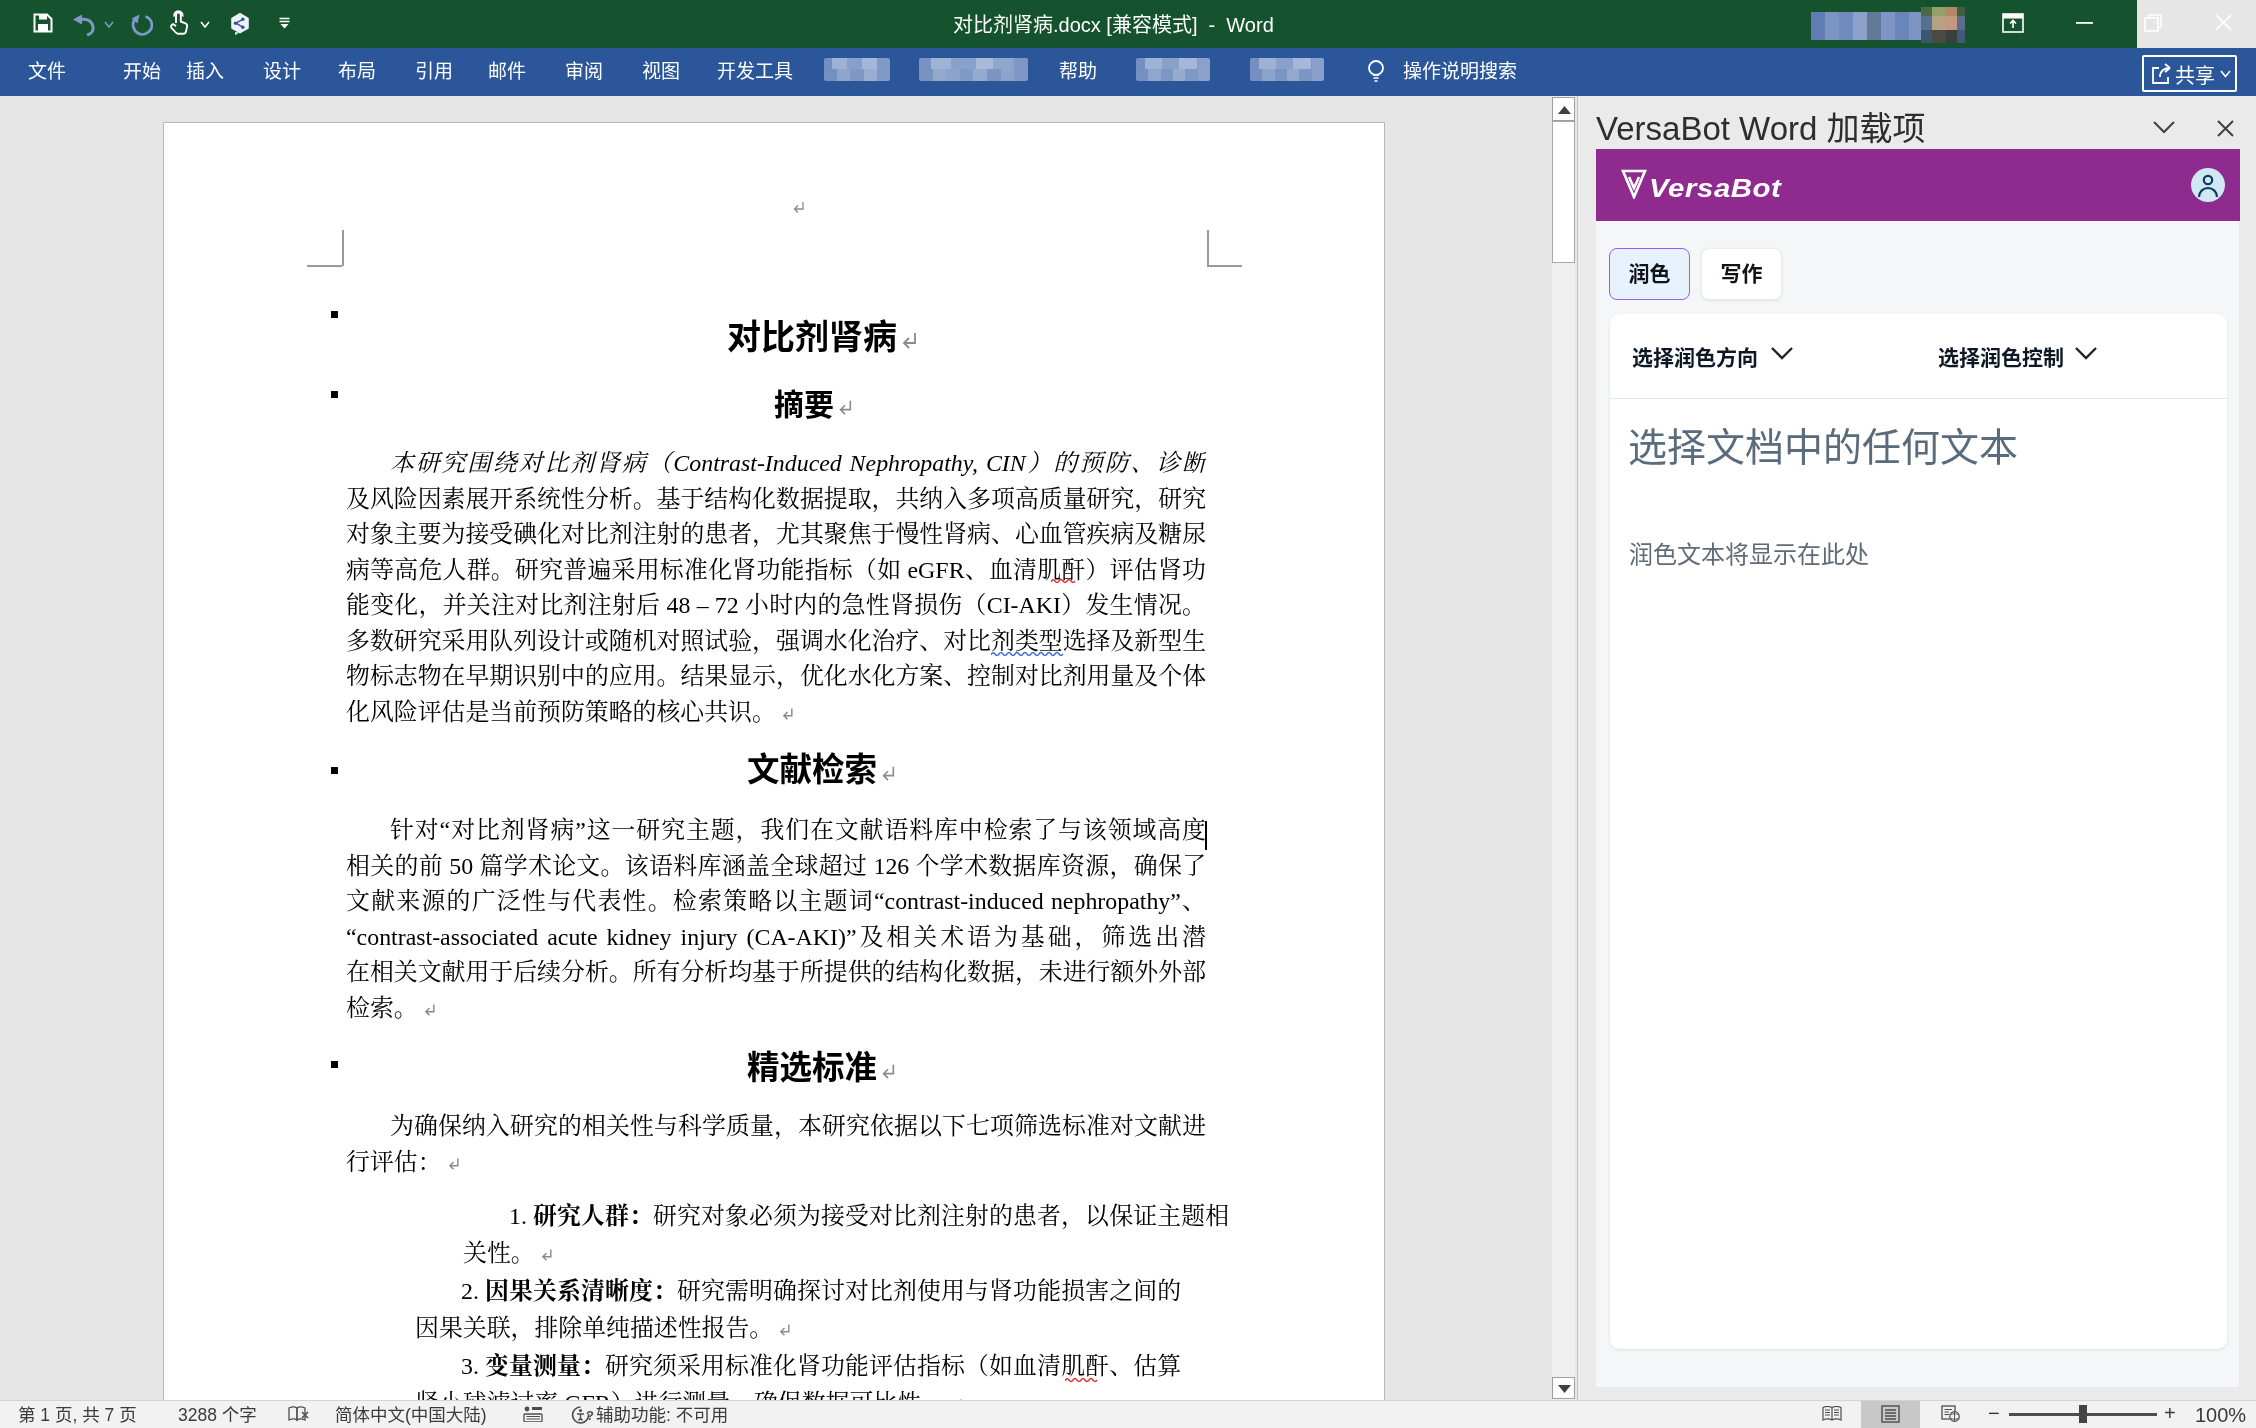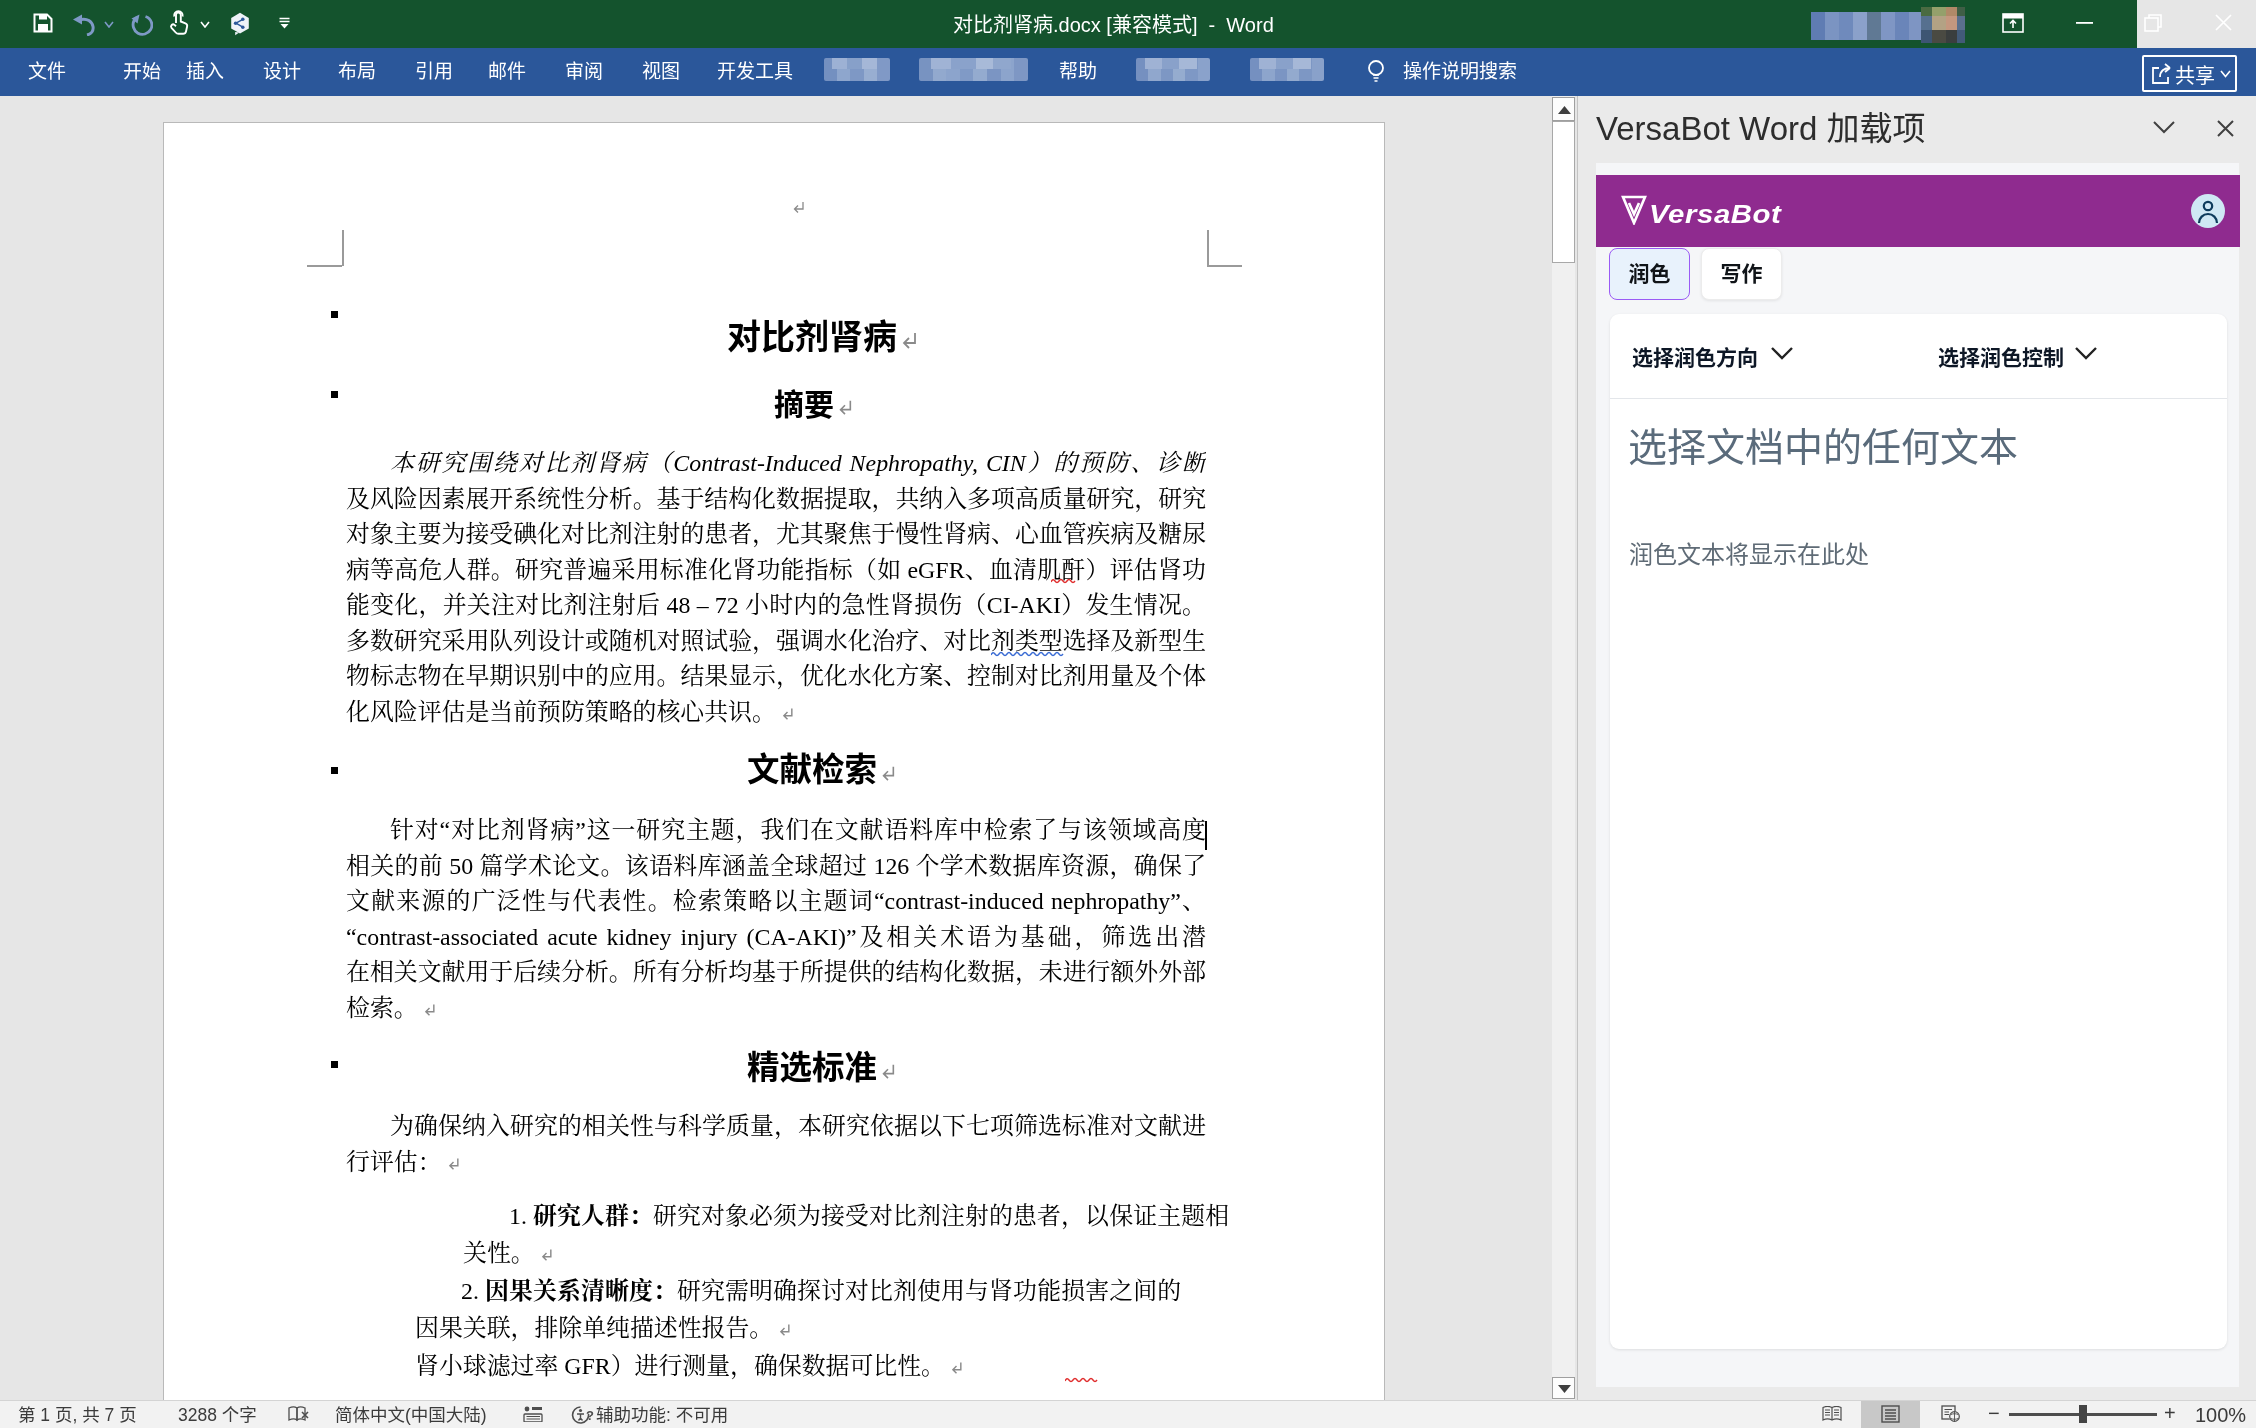--- a/index.html
+++ b/index.html
@@ -213,20 +213,21 @@
             <path d="M16 2 V12 H6 M10 7 L5 12 L10 17" stroke="#8a8a8a" stroke-width="2" fill="none"></path>
           </svg></div>
     </div>
     <div class="listpara" id="li2" style="left:415px;top:1177px;width:766px;">
       <div class="listline" style="text-indent:46px;">2. <b>因果关系清晰度：</b>研究需明确探讨对比剂使用与肾功能损害之间的</div>
       <div class="listline lastline">因果关联，排除单纯描述性报告。<svg style="margin-left:4px" width="15" height="13" viewBox="0 0 20 18">
             <path d="M16 2 V12 H6 M10 7 L5 12 L10 17" stroke="#8a8a8a" stroke-width="2" fill="none"></path>
           </svg></div>
     </div>
     <div class="listpara" id="li3" style="left:415px;top:1252px;width:766px;">
+      <div class="listline" style="text-indent:46px;">3. <b>变量测量：</b>研究须采用标准化肾功能评估指标（如血清肌酐、估算</div>
       <div class="listline lastline">肾小球滤过率 GFR）进行测量，确保数据可比性。<svg style="margin-left:4px" width="15" height="13" viewBox="0 0 20 18">
             <path d="M16 2 V12 H6 M10 7 L5 12 L10 17" stroke="#8a8a8a" stroke-width="2" fill="none"></path>
           </svg></div>
     </div>
 
     <svg class="abs" style="left:1051px;top:482px;" width="26" height="6" viewBox="0 0 26 6">
         <path d="M0 4 Q2 0 4 3 T8 3 T12 3 T16 3 T20 3 T24 3" stroke="#e03030" stroke-width="1.4" fill="none"></path>
       </svg>
     <svg class="abs" style="left:991px;top:555px;" width="74" height="6" viewBox="0 0 74 6">
         <path d="M0 4 Q2 0 4 3 T8 3 T12 3 T16 3 T20 3 T24 3 T28 3 T32 3 T36 3 T40 3 T44 3 T48 3 T52 3 T56 3 T60 3 T64 3 T68 3 T72 3" stroke="#3b6cd4" stroke-width="1.4" fill="none"></path>
@@ -253,21 +254,21 @@
     <div class="abs" style="left:18px;top:6px;font-size:33px;color:#2d2d2d;white-space:nowrap;">VersaBot Word 加载项</div>
     <svg class="abs" style="left:575px;top:25px;" width="22" height="13" viewBox="0 0 22 13">
         <path d="M1 1 L11 11 L21 1" stroke="#414141" stroke-width="2" fill="none"></path>
       </svg>
     <svg class="abs" style="left:639px;top:24px;" width="17" height="17" viewBox="0 0 17 17">
         <path d="M1 1 L16 16 M16 1 L1 16" stroke="#414141" stroke-width="2" fill="none"></path>
       </svg>
 
     <div class="abs" style="left:18px;top:67px;width:643px;height:1224px;background:#f5f6f8;"></div>
 
-    <div class="abs" style="left:18px;top:79px;width:644px;height:72px;background:#8f2b8f;">
+    <div class="abs" style="left:18px;top:53px;width:644px;height:72px;background:#8f2b8f;">
       <svg class="abs" style="left:25px;top:20px;" width="26" height="30" viewBox="0 0 26 30">
         <path d="M2 2 H24 L13 28 Z" stroke="#ffffff" stroke-width="2.6" fill="none"></path>
         <path d="M8 8 L13 19 L18 8" stroke="#ffffff" stroke-width="2.6" fill="none"></path>
       </svg>
       <div class="abs" style="left:53px;top:24px;font-size:26px;font-weight:bold;font-style:italic;color:#fff;letter-spacing:0.5px;transform:scaleX(1.13);transform-origin:0 0;">VersaBot</div>
       <div class="abs" style="left:595px;top:19px;width:34px;height:34px;border-radius:50%;background:#cfe8f4;">
         <svg class="abs" style="left:6px;top:5px;" width="22" height="25" viewBox="0 0 22 25">
           <circle cx="11" cy="7" r="4.2" stroke="#0d3c5c" stroke-width="2.2" fill="none"></circle>
           <path d="M2 24 A9 9 0 0 1 20 24" stroke="#0d3c5c" stroke-width="2.2" fill="none"></path>
         </svg>

